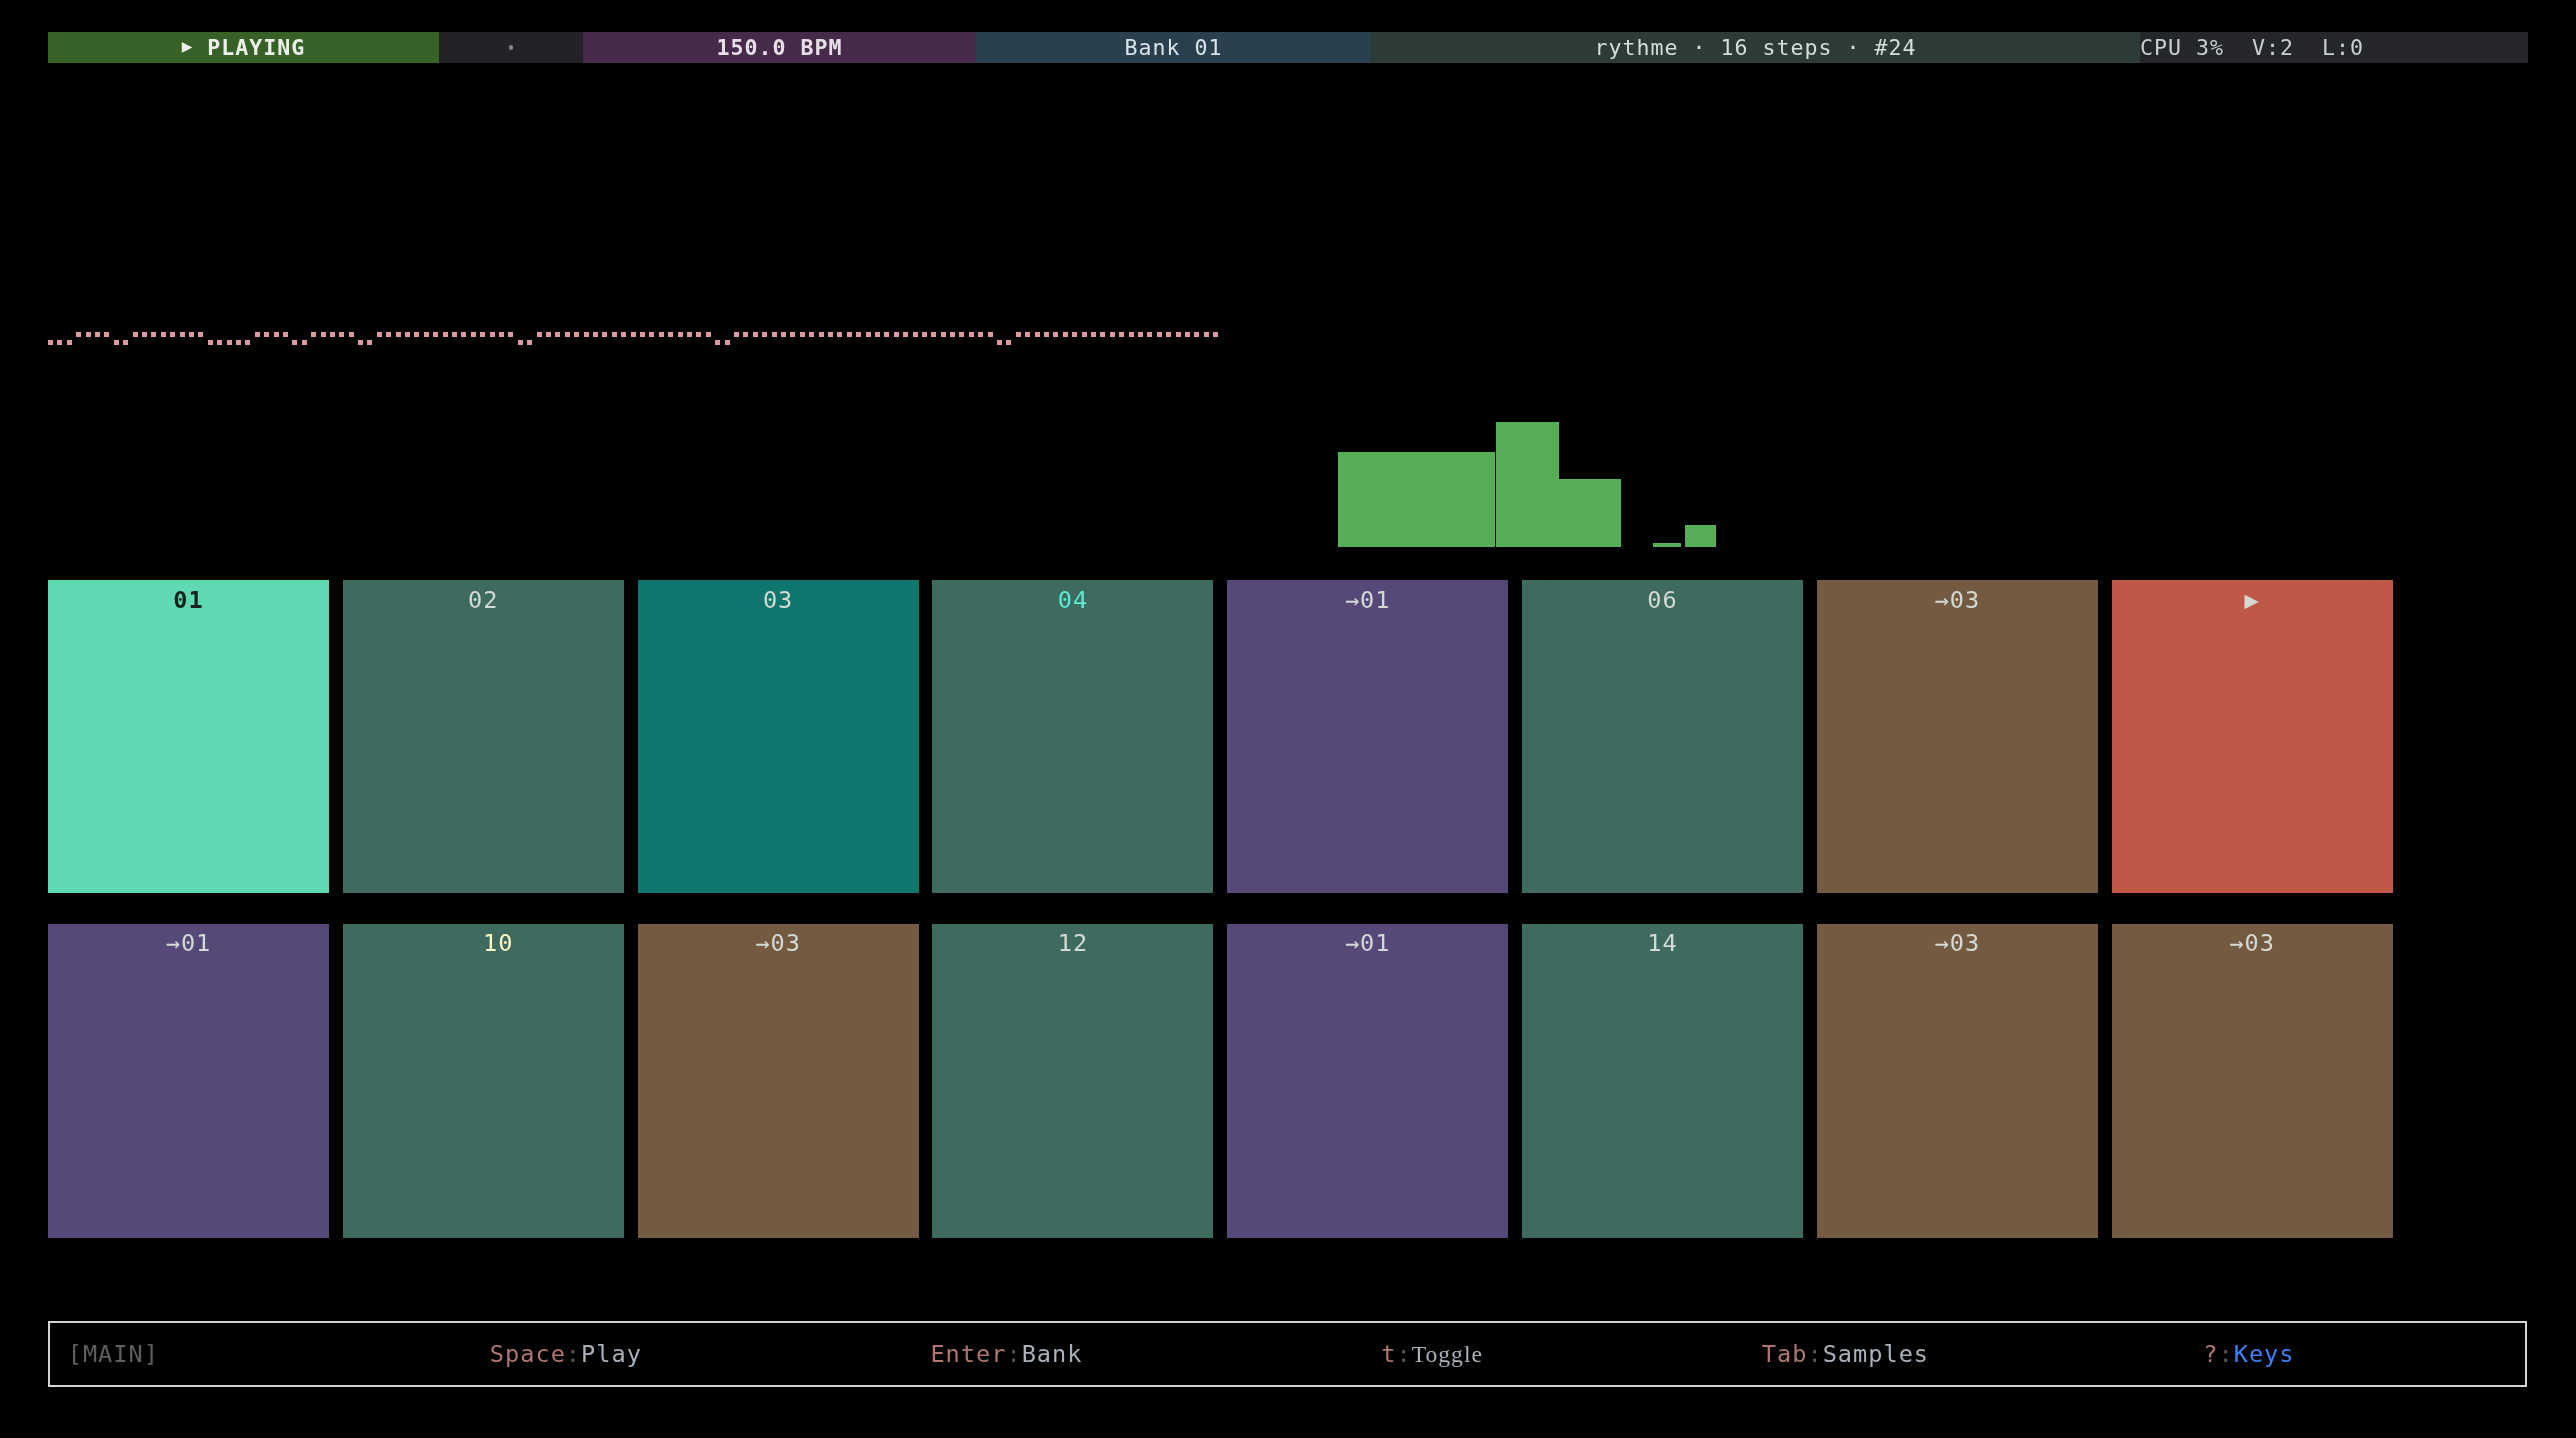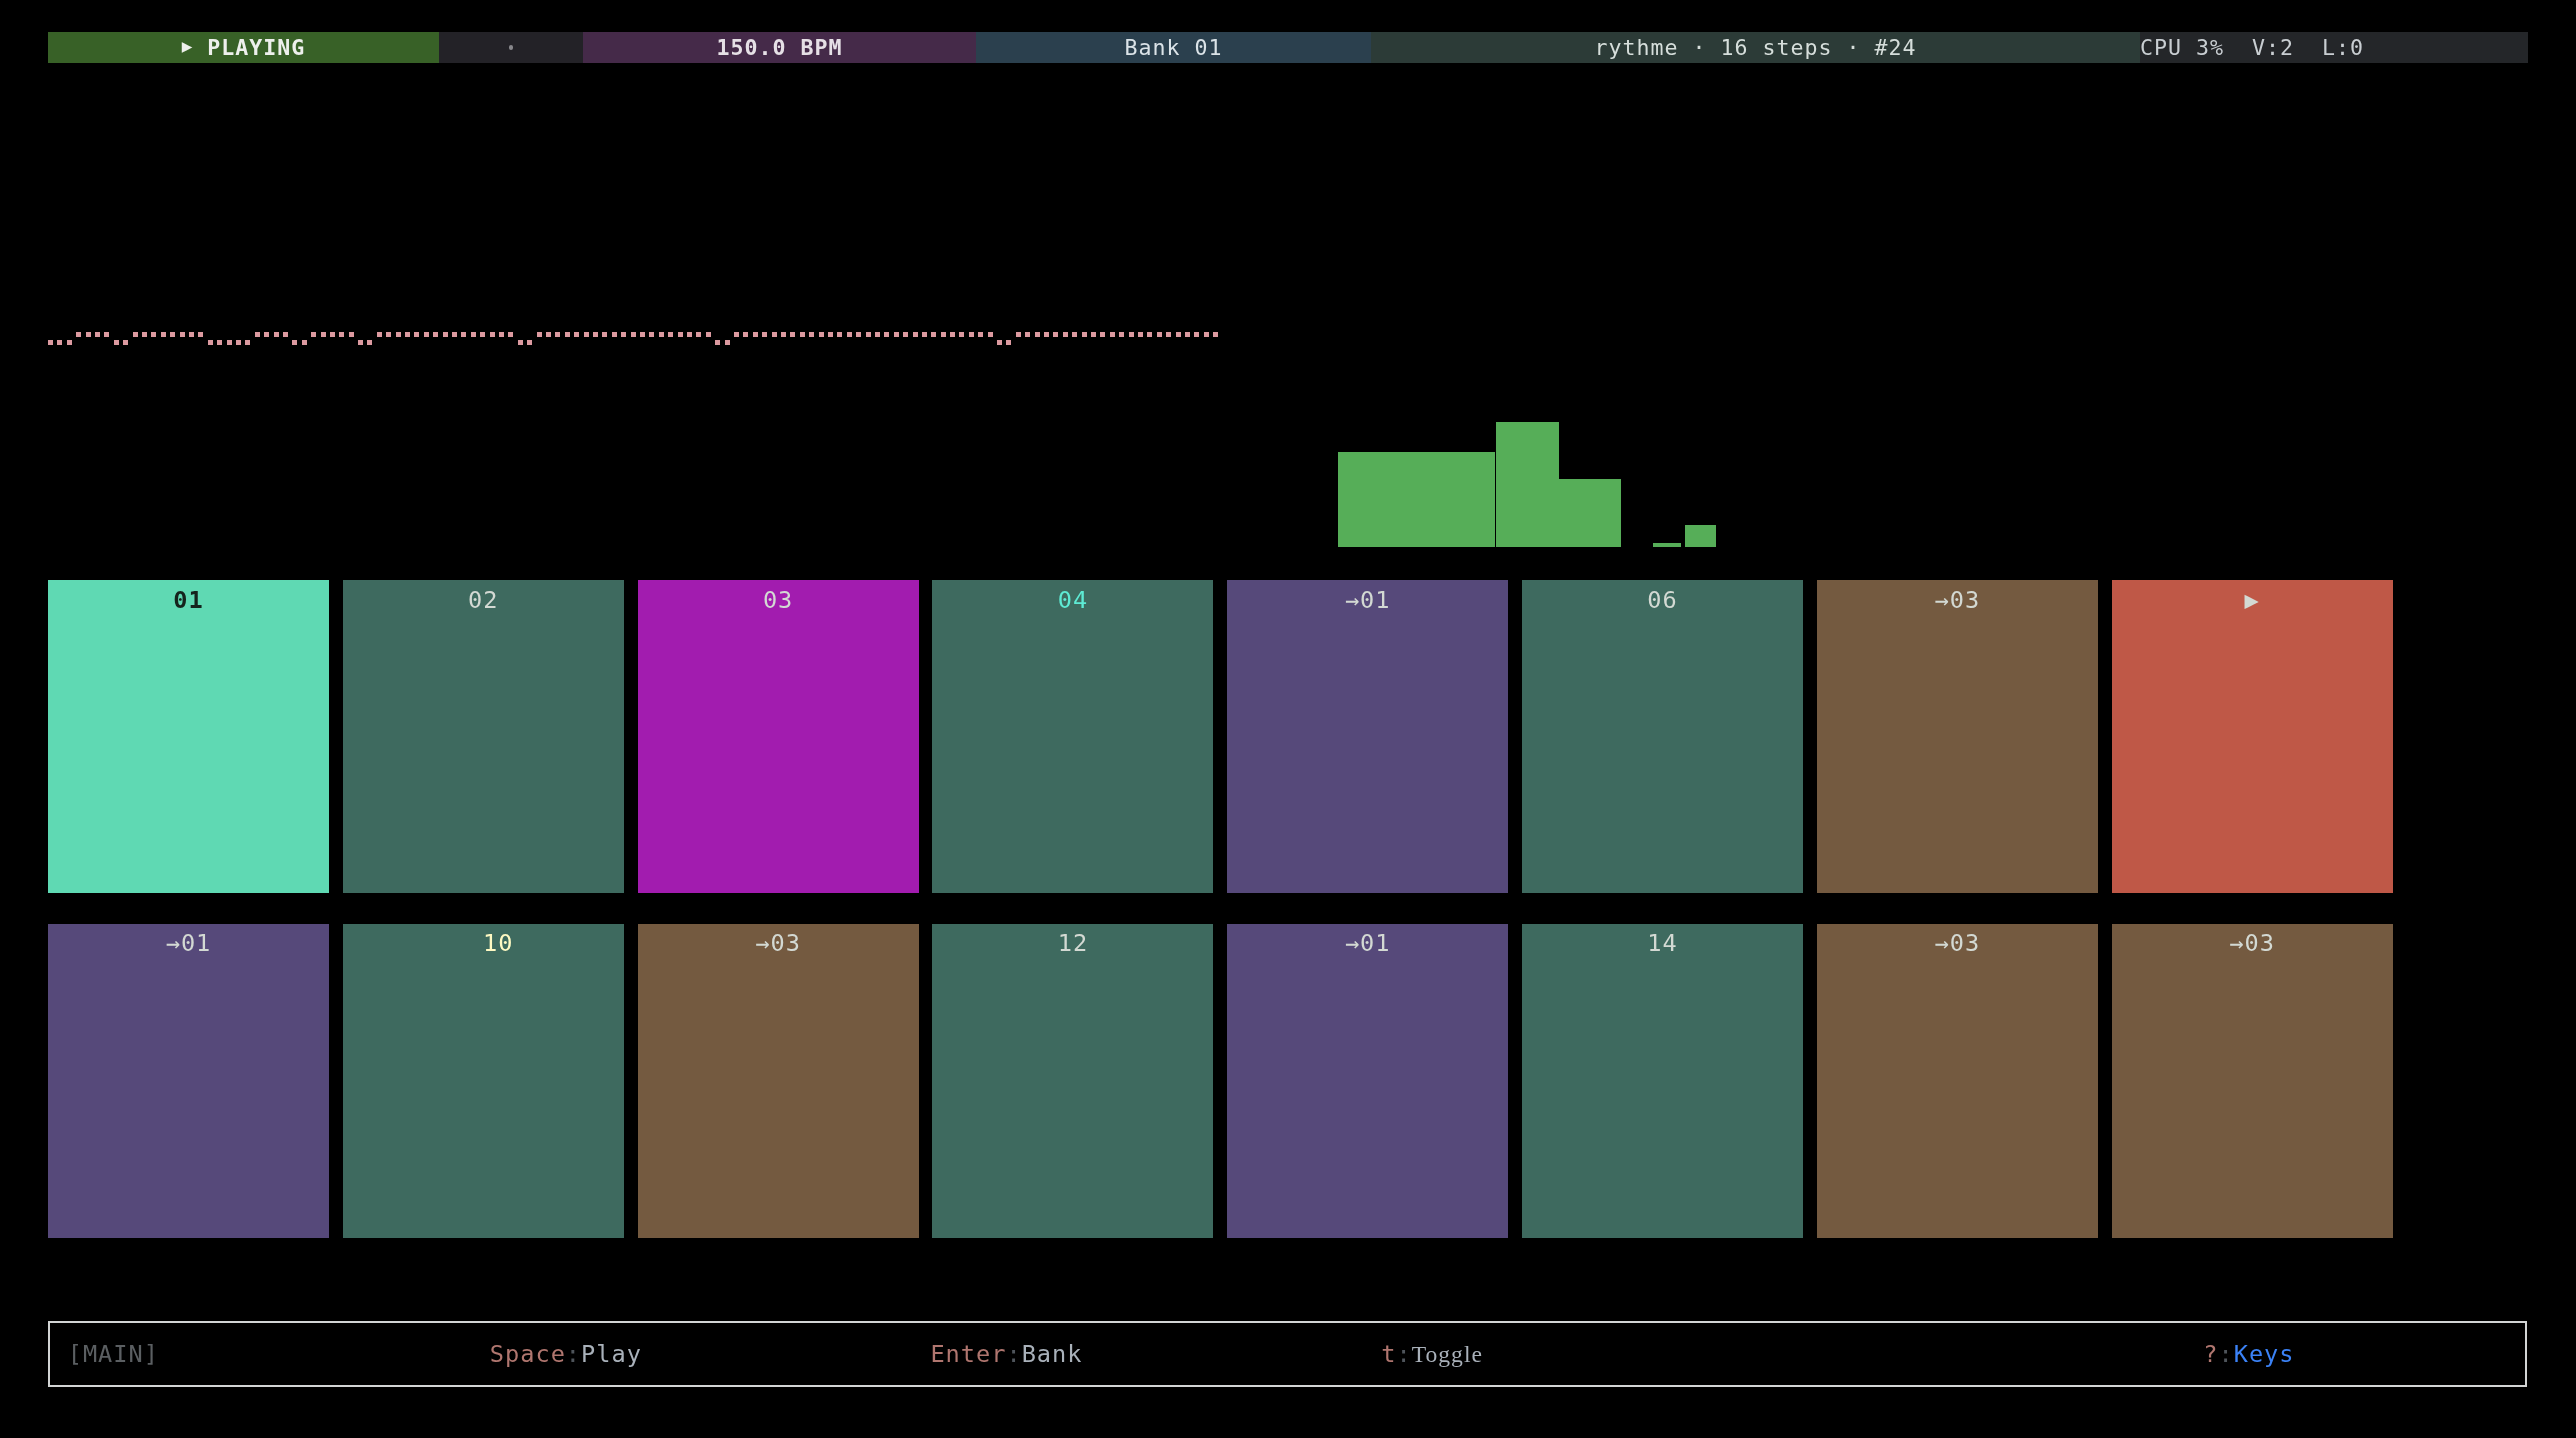--- a/index.html
+++ b/index.html
@@ -238,21 +238,21 @@
       <div class="bar" style="left: 1338px; width: 157px; height: 95px; top: 452px; background: rgb(86, 174, 88);"></div>
       <div class="bar" style="left: 1496px; width: 63px; height: 125px; top: 422px; background: rgb(86, 174, 88);"></div>
       <div class="bar" style="left: 1559px; width: 62px; height: 68px; top: 479px; background: rgb(86, 174, 88);"></div>
       <div class="bar" style="left: 1653px; width: 27.6px; height: 3.9px; top: 543px; background: rgb(86, 174, 88);"></div>
       <div class="bar" style="left: 1685px; width: 30.5px; height: 21.6px; top: 525px; background: rgb(86, 174, 88);"></div>
     </div>
 
   <section class="pads" id="pads">
       <div class="pad active" style="background: rgb(95, 217, 179);"><span class="pad-label" style="color: rgb(21, 36, 29);">01</span></div>
       <div class="pad" style="background: rgb(62, 106, 95);"><span class="pad-label" style="color: rgb(211, 217, 211);">02</span></div>
-      <div class="pad" style="background: #a21caf;"><span class="pad-label" style="color: rgb(211, 217, 211);">03</span></div>
+      <div class="pad" style="background: #0f766e;"><span class="pad-label" style="color: rgb(211, 217, 211);">03</span></div>
       <div class="pad" style="background: rgb(62, 106, 95);"><span class="pad-label" style="color: #5eead4;">04</span></div>
       <div class="pad" style="background: rgb(86, 73, 122);"><span class="pad-label" style="color: rgb(211, 217, 211);">→01</span></div>
       <div class="pad" style="background: rgb(62, 106, 95);"><span class="pad-label" style="color: rgb(211, 217, 211);">06</span></div>
       <div class="pad" style="background: rgb(116, 90, 64);"><span class="pad-label" style="color: rgb(211, 217, 211);">→03</span></div>
       <div class="pad" style="background: rgb(191, 88, 71);"><span class="pad-label" style="color: rgb(211, 217, 211);">▶</span></div>
       <div class="pad" style="background: rgb(86, 73, 122);"><span class="pad-label" style="color: rgb(211, 217, 211);">→01</span></div>
       <div class="pad" style="background: rgb(62, 106, 95);"><span class="pad-label" style="color: #fef9c3; margin-left: 30px;">10</span></div>
       <div class="pad" style="background: rgb(116, 90, 64);"><span class="pad-label" style="color: rgb(211, 217, 211);">→03</span></div>
       <div class="pad" style="background: rgb(62, 106, 95);"><span class="pad-label" style="color: rgb(211, 217, 211);">12</span></div>
       <div class="pad" style="background: rgb(86, 73, 122);"><span class="pad-label" style="color: rgb(211, 217, 211);">→01</span></div>
@@ -266,19 +266,22 @@
 
     <span class="hint h0">
       <span class="k" style="color: rgb(176, 118, 111);">Space</span><span class="s" style="color: rgb(78, 84, 90);">:</span><span class="a" style="color: rgb(169, 177, 186);">Play</span>
     </span>
     <span class="hint h1">
       <span class="k" style="color: rgb(176, 118, 111);">Enter</span><span class="s" style="color: rgb(78, 84, 90);">:</span><span class="a" style="color: rgb(169, 177, 186);">Bank</span>
     </span>
     <span class="hint h2">
       <span class="k" style="color: rgb(176, 118, 111);">t</span><span class="s" style="color: rgb(78, 84, 90);">:</span><span class="a" style="color: rgb(169, 177, 186); font-family: Liberation Serif, serif;">Toggle</span>
     </span>
+    <span class="hint h3">
+      <span class="k" style="color: rgb(176, 118, 111);">Tab</span><span class="s" style="color: rgb(78, 84, 90);">:</span><span class="a" style="color: rgb(169, 177, 186);">Samples</span>
+    </span>
     <span class="hint h4">
       <span class="k" style="color: rgb(176, 118, 111);">?</span><span class="s" style="color: rgb(78, 84, 90);">:</span><span class="a" style="color: #3b82f6;">Keys</span>
     </span>
   </footer>
 
 </div>
 
 
 </body></html>

